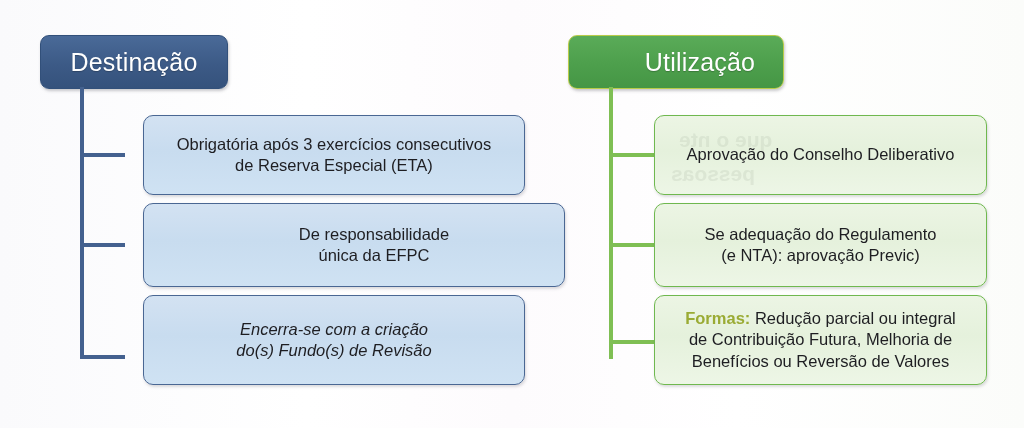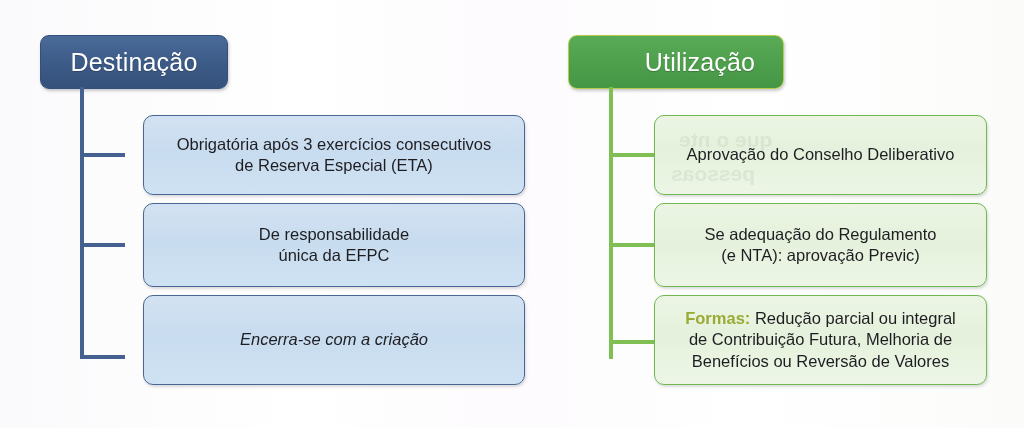--- a/index.html
+++ b/index.html
@@ -145,30 +145,31 @@
     <div class="stub blue" style="top:243px;"></div>
     <div class="stub blue" style="top:355px;"></div>
 
     <div class="item-box blue" style="top:115px; height:78px;">
       <div class="item-text">
         <span>Obrigatória após 3 exercícios consecutivos</span><br>
         <span>de Reserva Especial (ETA)</span>
       </div>
     </div>
 
-    <div class="item-box blue" style="top:203px; height:82px;">
+    <div class="item-box blue" style="top:203px; height:82px;padding-left:40px;">
       <div class="item-text">
         <span>De responsabilidade</span><br>
         <span>única da EFPC</span>
       </div>
     </div>
 
     <div class="item-box blue" style="top:295px; height:88px;font-style:italic;">
       <div class="item-text">
         <span>Encerra-se com a criação</span><br>
+        <span>do(s) Fundo(s) de Revisão</span>
       </div>
     </div>
   </div>
 
   <div class="branch right">
 
     <div class="header-box green" style="left:28px;padding-left:48px;">
       <span class="header-label">Utilização</span>
     </div>
 

